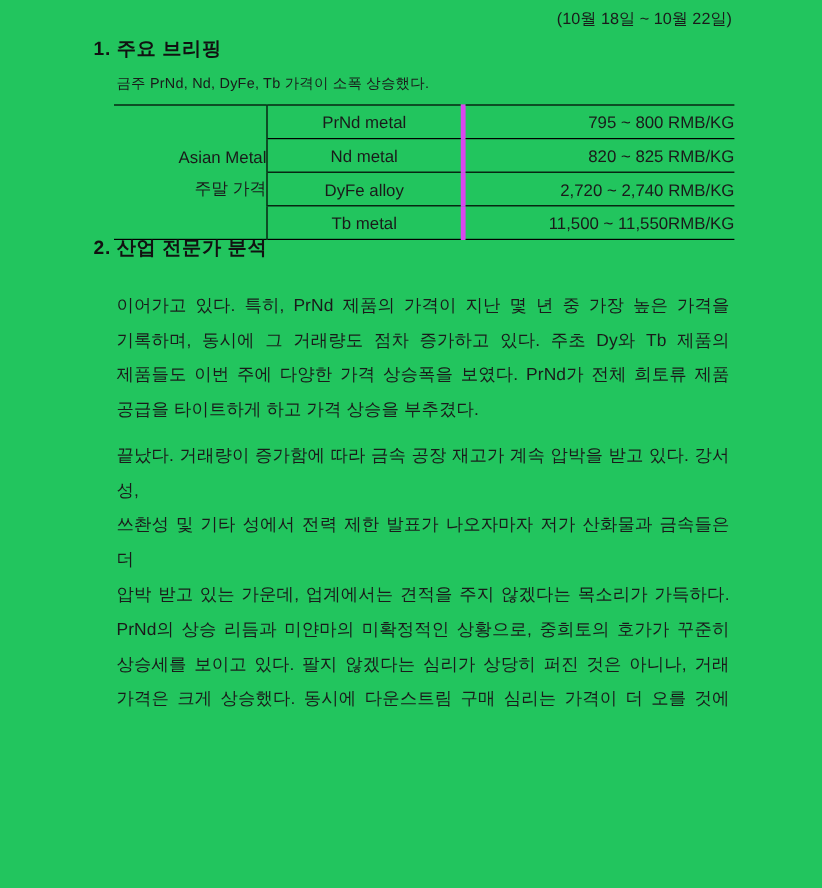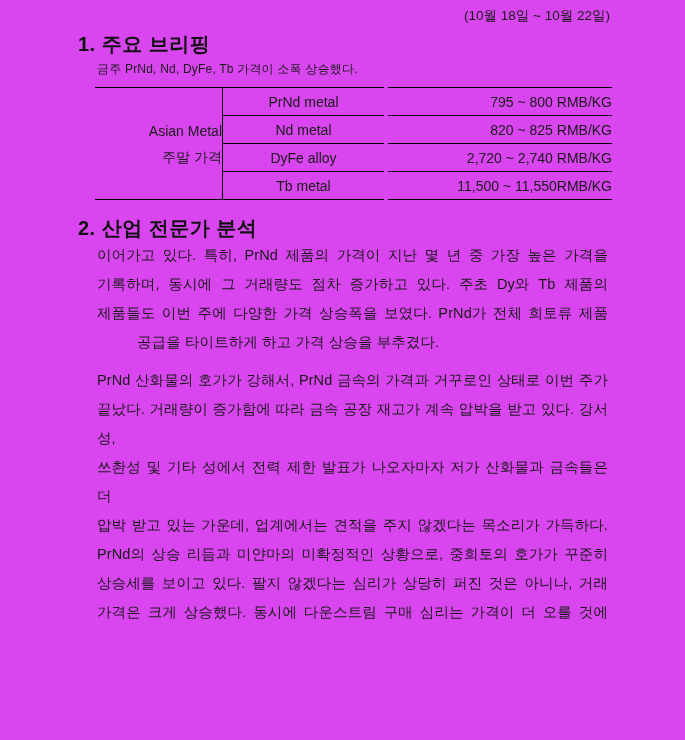--- a/index.html
+++ b/index.html
@@ -4,45 +4,45 @@
 <style>
   html, body {
     margin: 0;
     padding: 0;
     background: #ffffff;
   }
   .page {
     position: relative;
     width: 685px;
     height: 740px;
-    background: #d946ef;
+    background: #22c55e;
     overflow: hidden;
     font-family: "Liberation Sans", sans-serif;
     color: #1a1a1a;
   }
   .date-range {
     position: absolute;
     top: 7px;
     left: 0;
     width: 610px;
     text-align: right;
     font-size: 13.5px;
     letter-spacing: 0px;
   }
   .sec-title {
     position: absolute;
     left: 78px;
     margin: 0;
-    font-size: 20px;
+    font-size: 16px;
     font-weight: 700;
     color: #111111;
     letter-spacing: 0.5px;
   }
   .sec1-title { top: 31px; }
-  .sec2-title { top: 215px; }
+  .sec2-title { top: 197px; }
   .intro-line {
     position: absolute;
     top: 61px;
     left: 97px;
     font-size: 12px;
     letter-spacing: 0.2px;
   }
   table.price-table {
     position: absolute;
     top: 87px;
@@ -95,21 +95,20 @@
   .paragraph { margin: 0 0 9px 0; }
   .paragraph:last-child { margin-bottom: 0; }
   .line {
     text-align: justify;
     text-align-last: justify;
     white-space: normal;
     letter-spacing: 0.1px;
   }
   .line.last {
     text-align-last: left;
-    margin-left: 40px;
   }
 </style>
 </head>
 <body>
 
 <div class="page">
 
   <div class="date-range">(10월 18일 ~ 10월 22일)</div>
 
   <h2 class="sec-title sec1-title">1. 주요 브리핑</h2>
@@ -141,21 +140,20 @@
   <h2 class="sec-title sec2-title">2. 산업 전문가 분석</h2>
 
   <div class="analysis">
       <div class="paragraph">
         <div class="line">이어가고 있다. 특히, PrNd 제품의 가격이 지난 몇 년 중 가장 높은 가격을</div>
         <div class="line">기록하며, 동시에 그 거래량도 점차 증가하고 있다. 주초 Dy와 Tb 제품의</div>
         <div class="line">제품들도 이번 주에 다양한 가격 상승폭을 보였다. PrNd가 전체 희토류 제품</div>
         <div class="line last">공급을 타이트하게 하고 가격 상승을 부추겼다.</div>
       </div>
       <div class="paragraph">
-        <div class="line">PrNd 산화물의 호가가 강해서, PrNd 금속의 가격과 거꾸로인 상태로 이번 주가</div>
         <div class="line">끝났다. 거래량이 증가함에 따라 금속 공장 재고가 계속 압박을 받고 있다. 강서성,</div>
         <div class="line">쓰촨성 및 기타 성에서 전력 제한 발표가 나오자마자 저가 산화물과 금속들은 더</div>
         <div class="line">압박 받고 있는 가운데, 업계에서는 견적을 주지 않겠다는 목소리가 가득하다.</div>
         <div class="line">PrNd의 상승 리듬과 미얀마의 미확정적인 상황으로, 중희토의 호가가 꾸준히</div>
         <div class="line">상승세를 보이고 있다. 팔지 않겠다는 심리가 상당히 퍼진 것은 아니나, 거래</div>
         <div class="line">가격은 크게 상승했다. 동시에 다운스트림 구매 심리는 가격이 더 오를 것에</div>
       </div>
     </div>
 
 </div>

